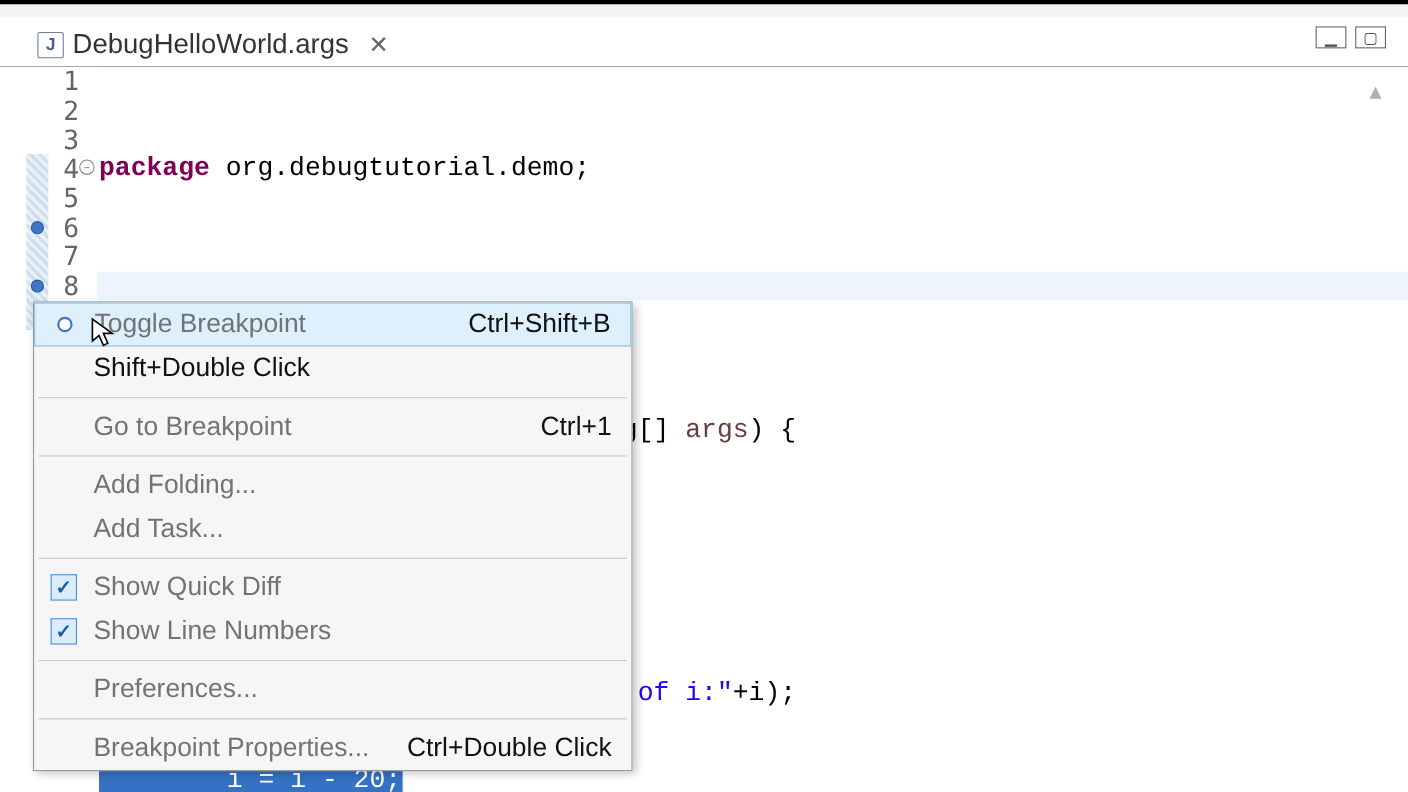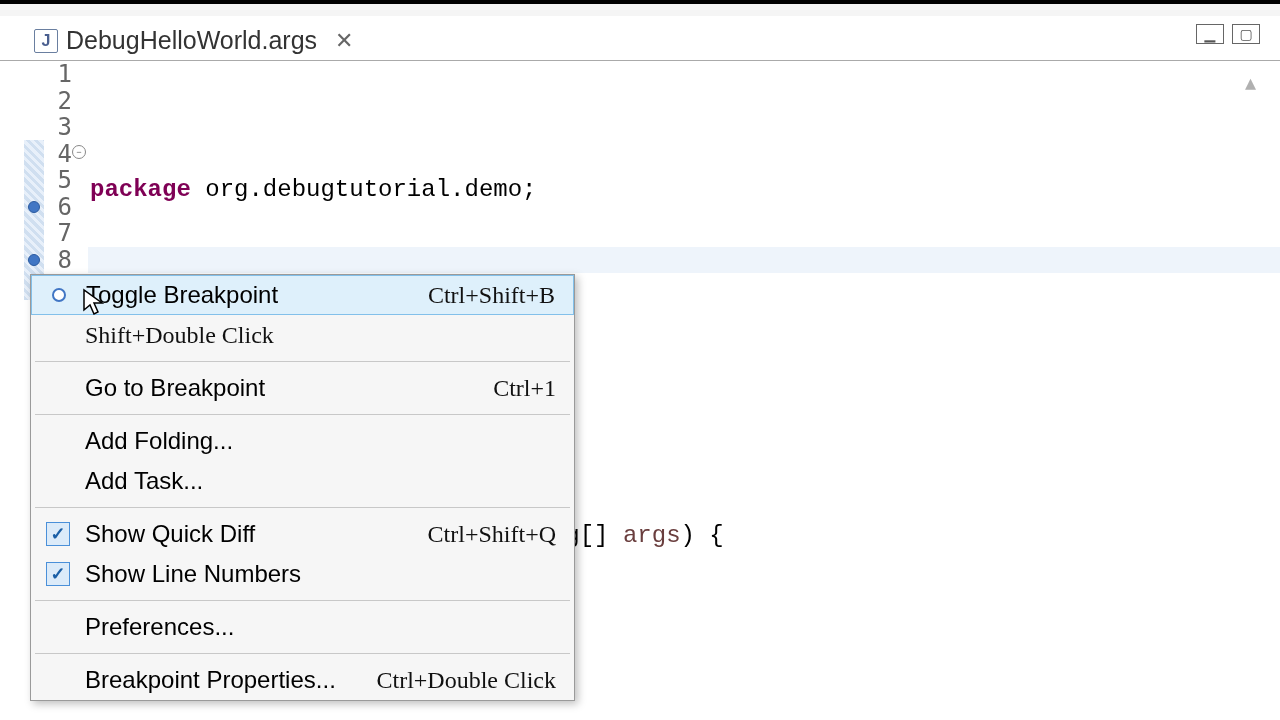--- a/index.html
+++ b/index.html
@@ -133,21 +133,21 @@
     font-size: 24px;
     line-height: 26.5px;
     white-space: pre;
     padding-left: 2px;
     position: relative;
     flex: 1;
   }
   .kw { color: #7f0055; font-weight: bold; }
   .field { color: #0000c0; font-style: italic; }
   .str { color: #2a00ff; }
-  .line { height: 26.5px; display: block; margin-top: 36px; }
+  .line { height: 26.5px; display: block; }
   .current-line-bg {
     position: absolute;
     left: 0;
     right: 0;
     top: 185.5px;
     height: 26.5px;
     background: #eef4fb;
     z-index: -1;
   }
   .highlight {
@@ -178,25 +178,24 @@
     border: 1px solid #82c0ea;
   }
   .menu-icon {
     width: 54px;
     display: flex;
     align-items: center;
     justify-content: center;
   }
   .menu-label {
     flex: 1;
-    color: #000000;
+    color: #737373;
   }
   .menu-shortcut {
     color: #111;
-    font-family: Liberation Serif, serif;
   }
   .menu-sep {
     height: 1px;
     background: #c8c8c8;
     margin: 6px 4px;
   }
   .check {
     width: 24px;
     height: 24px;
     border: 1px solid #4a90d9;
@@ -312,21 +311,20 @@
   <div class="menu-item">
     <span class="menu-icon"></span>
     <span class="menu-label">Add Task...</span>
   </div>
   <div class="menu-sep"></div>
   <div class="menu-item">
     <span class="menu-icon">
         <span class="check">✓</span>
       </span>
     <span class="menu-label">Show Quick Diff</span>
-    <span class="menu-shortcut">Ctrl+Shift+Q</span>
   </div>
   <div class="menu-item">
     <span class="menu-icon">
         <span class="check">✓</span>
       </span>
     <span class="menu-label">Show Line Numbers</span>
   </div>
   <div class="menu-sep"></div>
   <div class="menu-item">
     <span class="menu-icon"></span>

